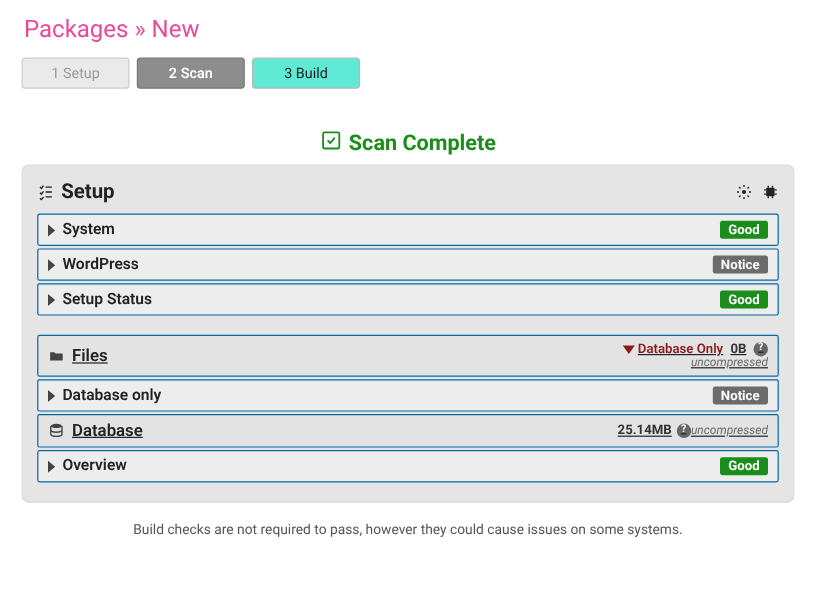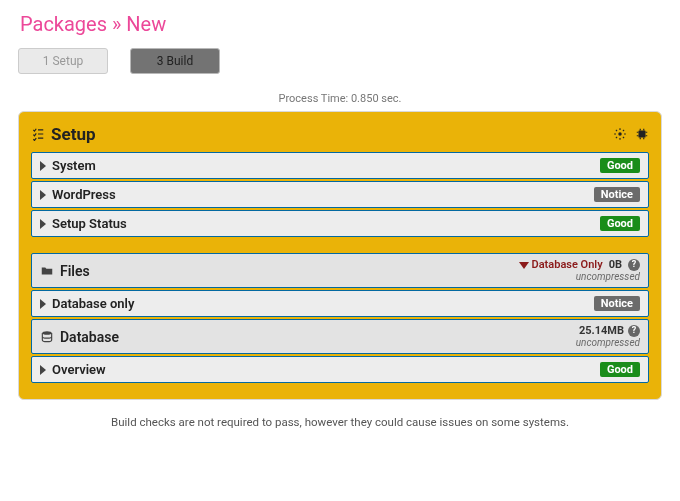--- a/index.html
+++ b/index.html
@@ -1,77 +1,86 @@
 <!DOCTYPE html>
 <html><head>
 <meta charset="utf-8">
 <style>
   * { box-sizing: border-box; font-family: -apple-system, BlinkMacSystemFont, "Segoe UI", Roboto, Helvetica, Arial, sans-serif; }
   body { margin: 0; padding: 12px 18px 18px 18px; background: #fff; color: #222; font-size: 13px; width: 680px; }
   .page-title { font-size: 20px; font-weight: 400; color: #ec4899; margin: 0 0 12px 2px; }
 
-  .steps { display: flex; gap: 22px; margin-bottom: 18px; }
+  .steps { display: flex; gap: 6px; margin-bottom: 34px; }
   .step { flex: 0 0 90px; height: 26px; border: 1px solid #b8b8b8; border-radius: 3px;
-          display: flex; align-items: center; justify-content: center; font-size: 12px; background: #737373; }
+          display: flex; align-items: center; justify-content: center; font-size: 12px; background: #5eead4; }
   .step.disabled { color: #999; background: #eaeaea; border-color: #ccc; }
   .step.active { background: #8d8d8d; color: #fff; font-weight: 600; border-color: #777; }
 
   .scan-complete-wrap { text-align: center; margin-bottom: 6px; }
   .scan-complete { color: #1a8d1a; font-weight: 700; font-size: 18px; display: inline-flex; align-items: center; gap: 6px; }
   .scan-complete svg { width: 18px; height: 18px; stroke: #1a8d1a; fill: none; stroke-width: 2; }
   .process-time { color: #777; font-size: 11px; margin-top: 2px; }
 
-  .card { border: 1px solid #d9d9d9; border-radius: 6px; padding: 8px 12px 14px 12px; background: #eab308; margin-bottom: 14px; }
+  .card { border: 1px solid #d9d9d9; border-radius: 6px; padding: 8px 12px 14px 12px; background: #e5e5e5; margin-bottom: 14px; }
 
   .section-head { display: flex; align-items: center; justify-content: space-between; padding: 4px 0 6px 0; }
   .section-title { font-size: 17px; font-weight: 700; display: flex; align-items: center; gap: 6px; }
   .section-title .sup { font-size: 10px; font-style: italic; font-weight: 400; color: #555; margin-left: 2px; vertical-align: super; }
   .section-icons { display: flex; gap: 8px; align-items: center; color: #333; }
 
   .row { background: #ededed; border: 1px solid #0369a1; border-radius: 2px; margin: 2px 0; padding: 5px 8px;
          display: flex; align-items: center; justify-content: space-between; font-size: 13px; }
   .row .left { display: flex; align-items: center; gap: 6px; font-weight: 600; color: #222; }
   .row .caret { width: 0; height: 0; border-top: 5px solid transparent; border-bottom: 5px solid transparent; border-left: 6px solid #444; }
-  .row.section-row { background: #e3e3e3; }
+  .row.section-row { background: #e3e3e3; text-decoration: underline; }
   .row.section-row .left { font-size: 14px; }
 
   .badge { font-size: 11px; font-weight: 700; color: #fff; padding: 1px 7px; border-radius: 2px; }
   .badge.good   { background: #1a8d1a; }
   .badge.notice { background: #6b6b6b; }
 
   .files-right { display: flex; flex-direction: column; align-items: flex-end; line-height: 1.1; }
   .files-top-line { display: flex; align-items: center; gap: 6px; font-size: 11px; }
   .db-only-flag { color: #8b1a1a; display: inline-flex; align-items: center; gap: 3px; font-weight: 600; }
   .db-only-flag .tri { width: 0; height: 0; border-left: 5px solid transparent; border-right: 5px solid transparent; border-top: 7px solid #8b1a1a; }
   .size-val { font-weight: 700; color: #333; }
   .help-dot { display: inline-flex; width: 12px; height: 12px; border-radius: 50%; background: #666; color: #fff;
               align-items: center; justify-content: center; font-size: 9px; font-weight: 700; }
   .uncompressed { font-style: italic; color: #6a6a6a; font-size: 10px; }
 
-  .db-head-right { display: flex; flex-direction: column; align-items: flex-end; line-height: 1.1; }
+  .db-head-right { display: flex; flex-direction: row; align-items: flex-end; line-height: 1.1; }
   .db-top-line { display: flex; align-items: center; gap: 4px; font-size: 11px; }
 
   .footer-note { text-align: center; color: #555; font-size: 11.5px; line-height: 1.4; margin-bottom: 14px; }
 
   .icon-svg { width: 14px; height: 14px; fill: #222; }
   .icon-listcheck, .icon-file, .icon-folder, .icon-db, .icon-window, .icon-gear, .icon-chip { display:inline-flex; }
   .gap { height: 12px; }
 </style>
 </head>
 <body>
 
 <h1 class="page-title">Packages » New</h1>
 
 <div class="steps">
   <div class="step disabled">1 Setup</div>
+  <div class="step active">2 Scan</div>
   <div class="step">3 Build</div>
 </div>
 
 <div class="scan-complete-wrap">
-  <div class="process-time">Process Time: 0.850 sec.</div>
+  <div class="scan-complete">
+    <span class="icon-checkbox">
+      <svg viewBox="0 0 24 24">
+          <rect x="3" y="3" width="18" height="18" rx="2"></rect>
+          <path d="M8 12l3 3 5-6"></path>
+        </svg>
+    </span>
+    <span>Scan Complete</span>
+  </div>
 </div>
 
 <div class="card">
 
   <div class="section-head">
     <div class="section-title">
       <span class="icon-listcheck">
         <svg class="icon-svg" viewBox="0 0 24 24">
             <path d="M4 5l2 2 3-4M4 13l2 2 3-4M4 21l2 2 3-4" stroke="#222" stroke-width="2" fill="none"></path>
             <path d="M12 5h9M12 12h9M12 19h9" stroke="#222" stroke-width="2"></path>

